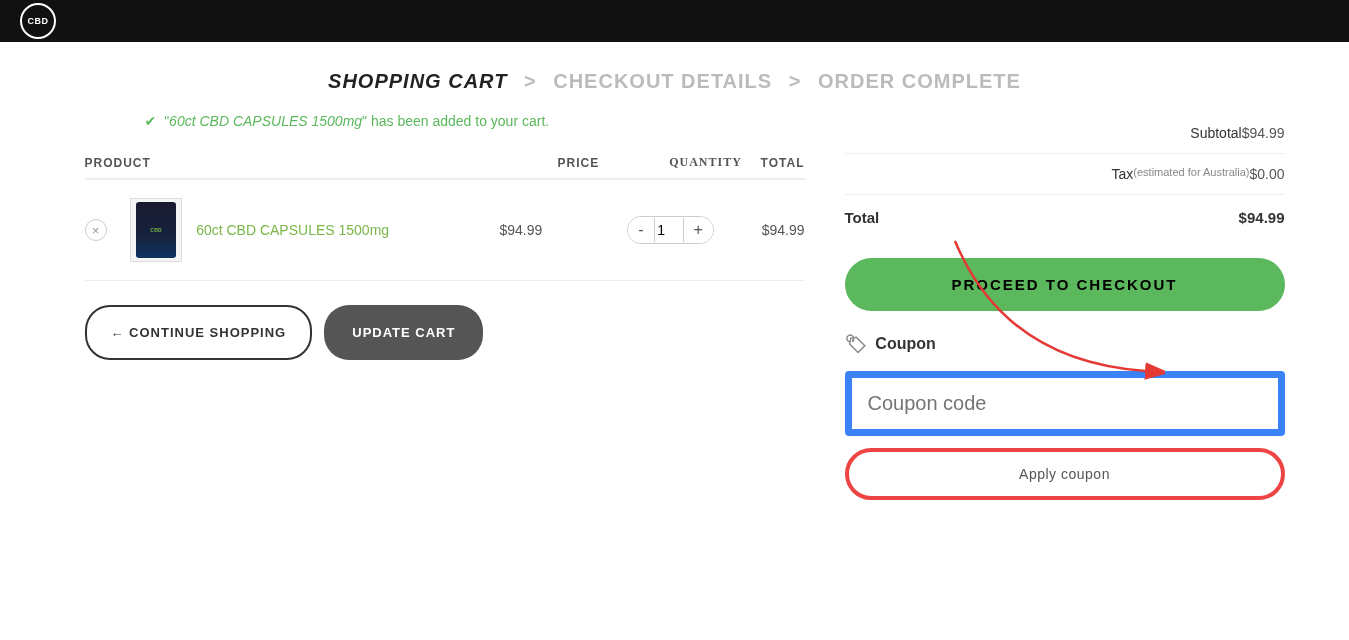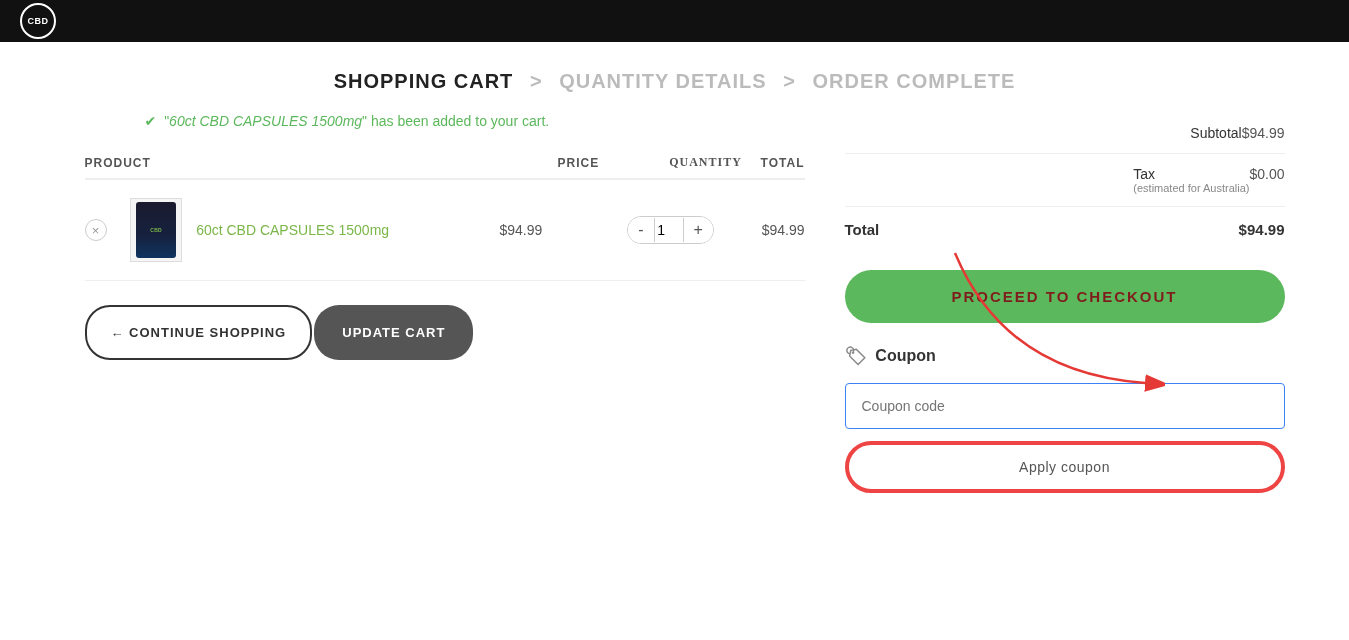--- a/index.html
+++ b/index.html
@@ -30,20 +30,21 @@
     
     .breadcrumb {
       text-align: center;
       padding: 28px 0 20px;
       font-size: 20px;
       font-weight: bold;
       letter-spacing: 1px;
     }
     .breadcrumb .active {
       color: #222;
+      font-style: italic;
     }
     .breadcrumb .inactive {
       color: #bbb;
     }
     .breadcrumb .sep {
       color: #bbb;
       margin: 0 10px;
     }
 
     
@@ -192,21 +193,21 @@
 
     .total-cell {
       text-align: right;
       font-size: 14px;
       color: #555;
     }
 
     
     .cart-buttons {
       display: flex;
-      gap: 2px;
+      gap: 12px;
       margin-top: 24px;
     }
     .btn-continue {
       border: 2px solid #333;
       border-radius: 25px;
       background: #fff;
       padding: 12px 24px;
       font-size: 13px;
       font-weight: bold;
       letter-spacing: 1px;
@@ -264,40 +265,39 @@
     }
     .totals-row .value .calc-link {
       color: #7ab648;
       font-size: 13px;
       display: block;
       text-align: right;
       text-decoration: none;
     }
     .tax-label {
       display: flex;
-      flex-direction: column;
     }
     .tax-label .tax-note {
       font-size: 11px;
       color: #888;
     }
 
     .total-row-final {
       display: flex;
       justify-content: space-between;
       padding: 14px 0;
       font-size: 15px;
       font-weight: bold;
       color: #333;
     }
 
     .btn-checkout {
       width: 100%;
       background: #5cb85c;
-      color: #7f1d1d;
+      color: #000000;
       border: none;
       border-radius: 30px;
       padding: 18px;
       font-size: 15px;
       font-weight: bold;
       letter-spacing: 2px;
       cursor: pointer;
       margin: 18px 0 22px;
     }
 
@@ -315,24 +315,24 @@
       color: #888;
       font-size: 18px;
     }
 
     .coupon-input-wrap {
       position: relative;
       margin-bottom: 12px;
     }
     .coupon-input {
       width: 100%;
-      border: 1px solid #3b82f6;
+      border: 7px solid #3b82f6;
       border-radius: 4px;
       padding: 14px 16px;
-      font-size: 14px;
+      font-size: 20px;
       color: #999;
       outline: none;
     }
 
     .btn-apply {
       width: 100%;
       background: #fff;
       border: 4px solid #ef4444;
       border-radius: 30px;
       padding: 14px;
@@ -359,21 +359,21 @@
 
 <div class="header">
   <div class="logo-circle">
     <span>CBD</span>
   </div>
 </div>
 
 <div class="breadcrumb">
   <span class="active">SHOPPING CART</span>
   <span class="sep">&gt;</span>
-  <span class="inactive">QUANTITY DETAILS</span>
+  <span class="inactive">CHECKOUT DETAILS</span>
   <span class="sep">&gt;</span>
   <span class="inactive">ORDER COMPLETE</span>
 </div>
 
 <div class="main-container">
 
   <div class="cart-section">
 
     <div class="success-msg">
       <span class="check">✔</span>

